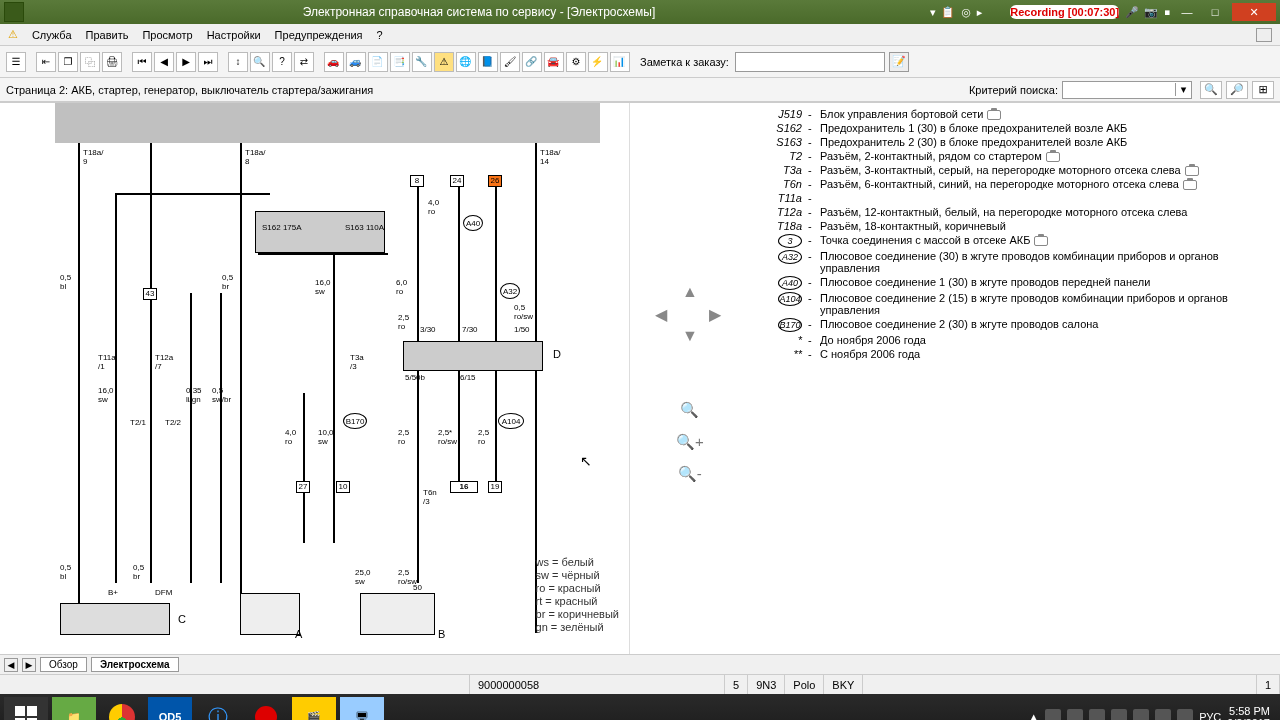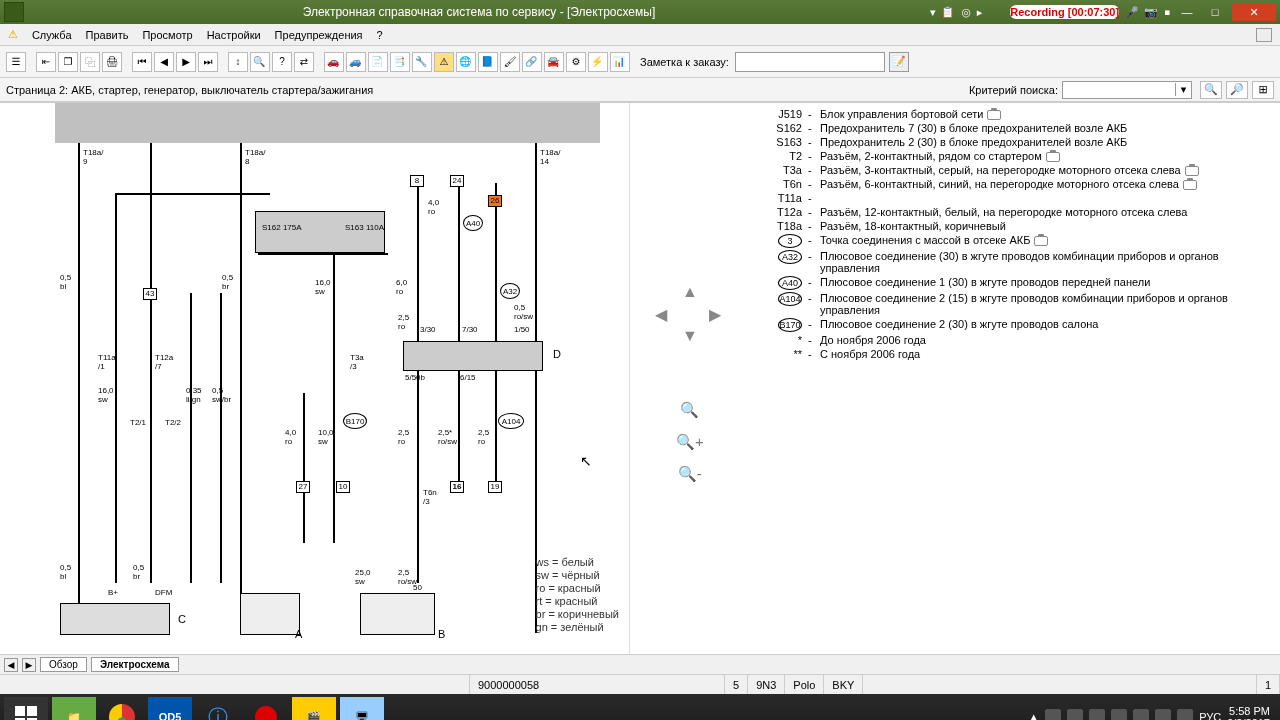--- a/index.html
+++ b/index.html
@@ -28,21 +28,21 @@
 .side-btns { display:flex; gap:4px; margin-left:8px;}
 .side-btns .sb{ width:22px; height:18px; border:1px solid #bbb; background:#fff; cursor:pointer;display:flex;align-items:center;justify-content:center;}
 .content { display:flex; height:552px; border-top:1px solid #ccc;}
 .diagram { width:630px; background:#fff; position:relative; overflow:hidden; border-right:1px solid #ddd;}
 .nav-zoom { width:120px; display:flex; flex-direction:column; align-items:center; padding-top:180px; gap:14px;}
 .nav-cluster { position:relative; width:70px; height:60px;}
 .nav-cluster .arr{position:absolute;cursor:pointer;color:#888;font-size:16px;}
 .zoom { cursor:pointer; color:#777; font-size:15px;}
 .legend { flex:1; padding:4px 8px; overflow:auto; }
 .legend-row { display:flex; padding:1px 0; align-items:flex-start; }
-.lkey { width:50px; text-align:right; padding-right:6px; color:#000; }
+.lkey { width:50px; text-align:right; padding-right:6px; color:#000;font-style:italic; }
 .lkey .sym{display:inline-block;border:1px solid #000;border-radius:50%;width:24px;height:14px;line-height:12px;text-align:center;font-size:9px;}
 .ldash { width:12px; }
 .ldesc { flex:1; }
 .cam-icon{display:inline-block;width:14px;height:10px;border:1px solid #888;border-radius:2px;margin-left:4px;position:relative;top:2px;}
 .cam-icon::before{content:'';position:absolute;top:-3px;left:3px;width:6px;height:3px;background:#888;border-radius:1px;}
 .color-legend { position:absolute; right:10px; bottom:20px; font-size:10px; color:#333;}
 .color-legend div{line-height:13px;}
 .tabbar { height:20px; background:#f0f0f0; border-top:1px solid #ccc; display:flex; align-items:center; padding:0 4px; gap:4px;}
 .tabbar .nav{width:14px;height:14px;border:1px solid #999;cursor:pointer;display:flex;align-items:center;justify-content:center;font-size:9px;}
 .tabbar .tab{padding:1px 8px;border:1px solid #999;background:#fff;cursor:pointer;font-size:10px;}
@@ -176,25 +176,25 @@
 
     <div class="dg-box" style="left:60px;top:500px;width:110px;height:32px;background:#ddd;"></div>
     <div class="dg-txt" style="left:178px;top:510px;font-size:11px;">C</div>
     <div class="dg-box" style="left:240px;top:490px;width:60px;height:42px;background:#eee;"></div>
     <div class="dg-txt" style="left:295px;top:525px;font-size:11px;">A</div>
     <div class="dg-box" style="left:360px;top:490px;width:75px;height:42px;background:#eee;"></div>
     <div class="dg-txt" style="left:438px;top:525px;font-size:11px;">B</div>
 
     <div class="dg-box" style="left:410px;top:72px;width:14px;height:12px;background:#fff;">8</div>
     <div class="dg-box" style="left:450px;top:72px;width:14px;height:12px;background:#fff;">24</div>
-    <div class="dg-box" style="left:488px;top:72px;width:14px;height:12px;background:#f97316;margin-top:20px;">26</div>
+    <div class="dg-box" style="left:488px;top:72px;width:14px;height:12px;background:#f97316;">26</div>
     <div class="dg-box" style="left:143px;top:185px;width:14px;height:12px;background:#fff;">43</div>
     <div class="dg-box" style="left:296px;top:378px;width:14px;height:12px;background:#fff;">27</div>
     <div class="dg-box" style="left:336px;top:378px;width:14px;height:12px;background:#fff;">10</div>
-    <div class="dg-box" style="left:450px;top:378px;width:14px;height:12px;background:#fff;font-weight:bold;">16</div>
+    <div class="dg-box" style="left:450px;top:378px;width:28px;height:12px;background:#fff;font-weight:bold;">16</div>
     <div class="dg-box" style="left:488px;top:378px;width:14px;height:12px;background:#fff;">19</div>
 
     <div class="dg-circ" style="left:463px;top:112px;width:20px;height:16px;">A40</div>
     <div class="dg-circ" style="left:500px;top:180px;width:20px;height:16px;">A32</div>
     <div class="dg-circ" style="left:343px;top:310px;width:24px;height:16px;">B170</div>
     <div class="dg-circ" style="left:498px;top:310px;width:26px;height:16px;">A104</div>
 
     <div class="dg-txt" style="left:83px;top:45px;white-space:pre;">T18a/
 9</div>
     <div class="dg-txt" style="left:245px;top:45px;white-space:pre;">T18a/
@@ -286,21 +286,21 @@
 
   <div class="legend" id="legend-panel">
       <div class="legend-row">
         <div class="lkey">J519</div>
         <div class="ldash">-</div>
         <div class="ldesc">Блок управления бортовой сети<span class="cam-icon"></span></div>
       </div>
       <div class="legend-row">
         <div class="lkey">S162</div>
         <div class="ldash">-</div>
-        <div class="ldesc">Предохранитель 7 (30) в блоке предохранителей возле АКБ</div>
+        <div class="ldesc">Предохранитель 1 (30) в блоке предохранителей возле АКБ</div>
       </div>
       <div class="legend-row">
         <div class="lkey">S163</div>
         <div class="ldash">-</div>
         <div class="ldesc">Предохранитель 2 (30) в блоке предохранителей возле АКБ</div>
       </div>
       <div class="legend-row">
         <div class="lkey">T2</div>
         <div class="ldash">-</div>
         <div class="ldesc">Разъём, 2-контактный, рядом со стартером<span class="cam-icon"></span></div>

